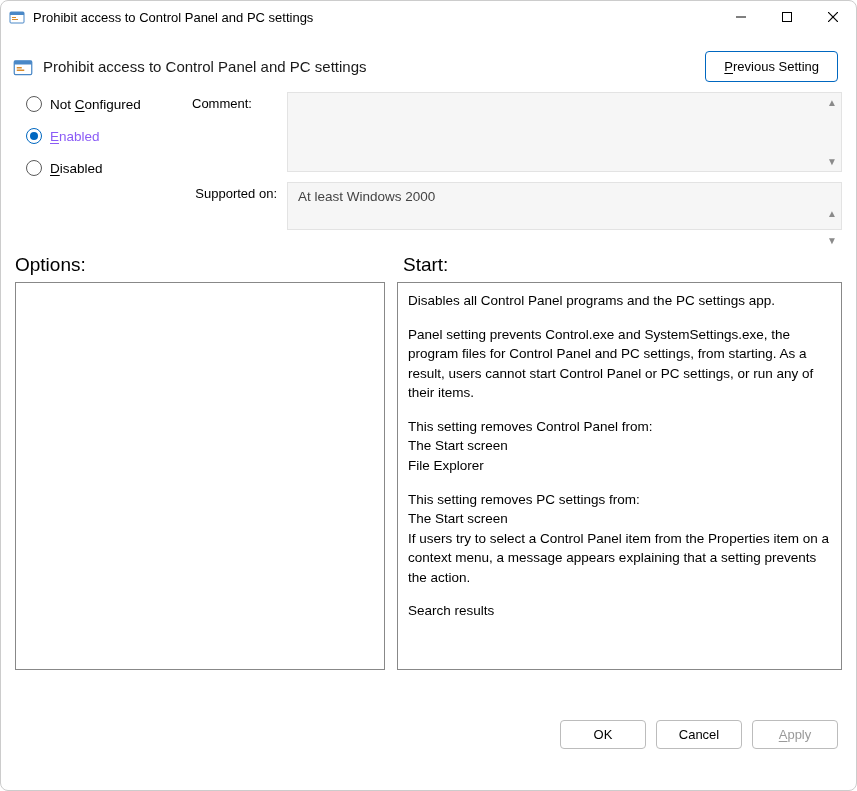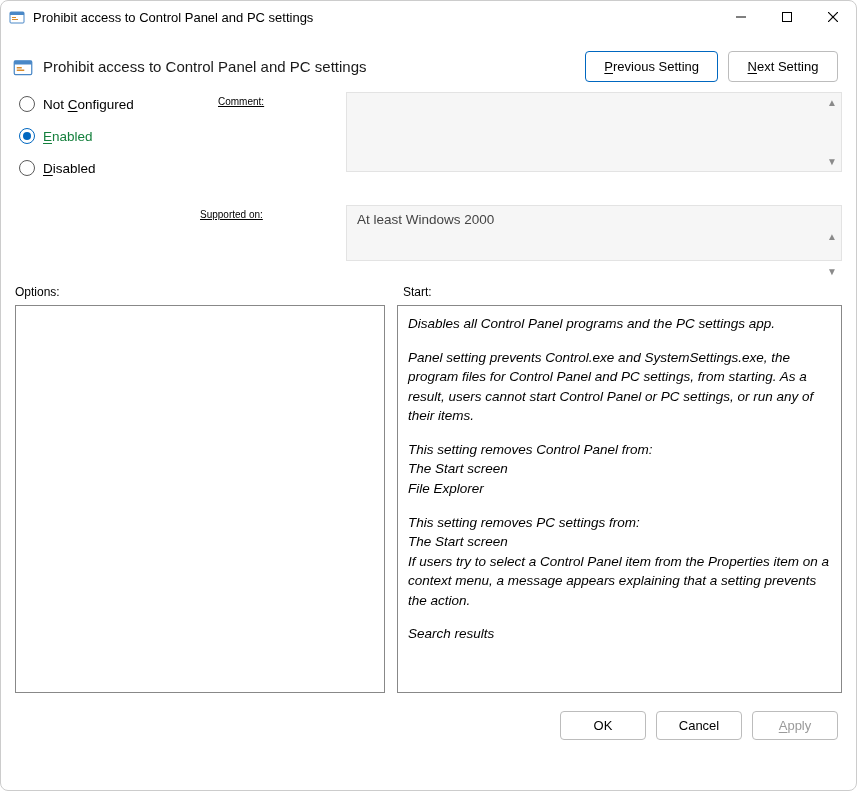--- a/index.html
+++ b/index.html
@@ -85,24 +85,23 @@
     .btn.disabled {
       color: #9a9a9a;
       cursor: default;
       text-align: center;
     }
     .under { text-decoration: underline; text-underline-offset: 2px; }
     
     .settings-area {
       display: grid;
       grid-template-columns: 170px 95px 1fr;
-      padding: 0 14px 0 14px;
+      padding: 0 14px 0 21px;
       column-gap: 0;
       row-gap: 10px;
-      gap: 33px;
     }
     .radio-stack {
       display: flex;
       flex-direction: column;
       gap: 16px;
       padding-top: 4px;
       padding-left: 4px;
     }
     .radio-item {
       display: flex;
@@ -122,28 +121,27 @@
       border-color: #0067c0;
     }
     .radio.checked::after{
       content:'';
       position:absolute;
       top:3px; left:3px;
       width:8px; height:8px;
       border-radius:50%;
       background:#0067c0;
     }
-    .radio-item.sel { color:#15803d; }
+    .radio-item.sel { color:#8b5cf6; }
     .label-col {
-      font-size: 10px;
+      font-size: 13px;
       padding-top: 4px;
-      text-decoration: underline;
     }
     .label-right {
-      text-align: left;
+      text-align: right;
       padding-right: 10px;
     }
     .comment-box, .supported-box {
       border: 1px solid #e3e3e3;
       background: #f6f6f6;
       position: relative;
       width: 100%;
     }
     .comment-box {
       height: 80px;
@@ -155,31 +153,31 @@
       right: 4px;
       display: flex;
       flex-direction: column;
       justify-content: space-between;
       height: 100%;
       padding: 4px 0;
       color: #8a8a8a;
       font-size: 10px;
     }
     .supported-box {
-      height: 56px;
+      height: 48px;
       padding: 6px 10px;
       color: #444;
       font-size: 13.5px;
     }
     
     .panel-labels {
       display: flex;
       padding: 24px 14px 6px 14px;
       gap: 0;
-      font-size: 12px;
+      font-size: 19px;
     }
     .panel-labels .left { width: 388px; }
     .panels {
       display: flex;
       padding: 0 14px;
       gap: 12px;
       height: 388px;
     }
     .panel {
       border: 1px solid #888;
@@ -191,31 +189,30 @@
     .panel.help {
       flex: 1;
       padding: 8px 10px;
       font-size: 13.5px;
       line-height: 1.45;
       overflow: hidden;
       position: relative;
     }
     .help-content p {
       margin-bottom: 14px;
-      font-style: italic;
     }
     .help-content .tight { margin-bottom:0; }
     
     .footer {
       display: flex;
       justify-content: flex-end;
       gap: 10px;
       padding: 18px 18px 0 18px;
     }
-    .footer .btn { min-width: 86px; padding: 6px 14px;}
+    .footer .btn { min-width: 86px; padding: 6px 14px; margin-top: 32px;}
   </style>
 </head>
 <body>
 
 <div class="titlebar">
   <span class="titlebar-icon">
     <svg width="16" height="16" viewBox="0 0 16 16">
       <rect x="1" y="3" width="14" height="11" rx="1" fill="#fff" stroke="#4a88c7"></rect>
       <rect x="1" y="3" width="14" height="3" fill="#4a88c7"></rect>
       <rect x="3" y="8" width="4" height="1" fill="#d98b2b"></rect>
@@ -248,21 +245,20 @@
     <svg width="20" height="20" viewBox="0 0 16 16">
       <rect x="1" y="3" width="14" height="11" rx="1" fill="#fff" stroke="#4a88c7"></rect>
       <rect x="1" y="3" width="14" height="3" fill="#4a88c7"></rect>
       <rect x="3" y="8" width="4" height="1.2" fill="#d98b2b"></rect>
       <rect x="3" y="10" width="6" height="1.2" fill="#d98b2b"></rect>
     </svg>
   </span>
   <div class="header-title">Prohibit access to Control Panel and PC settings</div>
   <div class="nav-buttons">
     <button class="btn primary-outline"><span class="under">P</span><span>revious Setting</span></button>
-    <button class="btn"><span class="under">N</span><span>ext Setting</span></button>
   </div>
 </div>
 
 <div class="settings-area">
 
   <div class="radio-stack" style="grid-column:1; grid-row:1 / span 2;">
     <div class="radio-item">
       <span class="radio"></span>
       <span><span>Not </span><span class="under">C</span><span>onfigured</span></span>
     </div>

